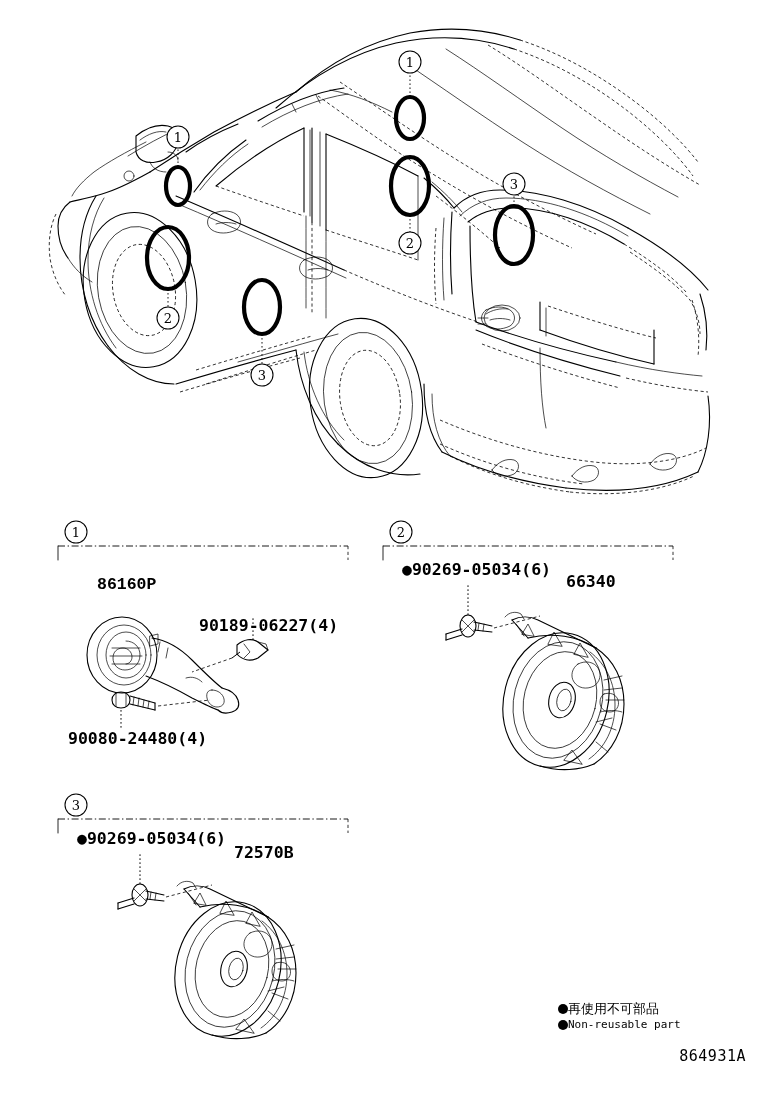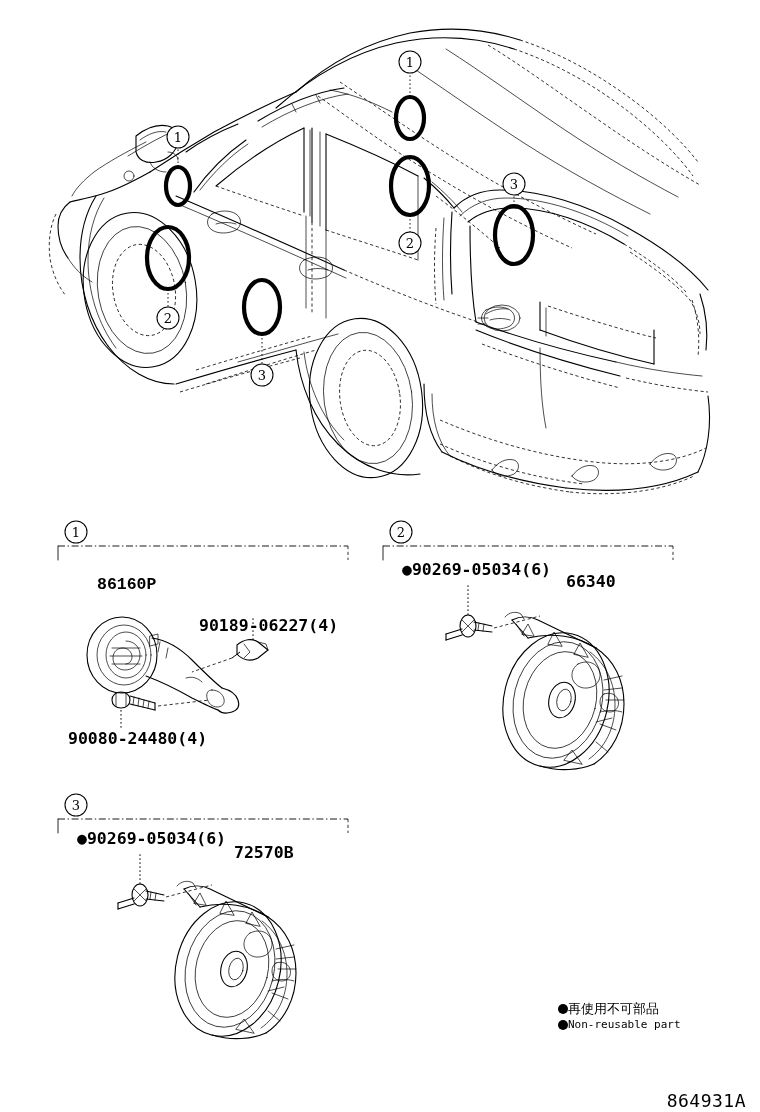--- a/index.html
+++ b/index.html
@@ -33,21 +33,21 @@
     color:#000;line-height:1;
   }
   .legend{position:absolute;font-size:12.5px;font-weight:normal;}
   .legend .row{display:flex;align-items:center;line-height:1.35;}
   .bullet{display:inline-block;width:10px;height:10px;border-radius:50%;background:#000;flex:none;}
   .jp{font-family:"DejaVu Sans","Liberation Sans",sans-serif;font-size:13px;}
   .en{font-family:"DejaVu Sans Mono","Liberation Mono",monospace;font-size:11px;}
   .docnum{
     position:absolute;right:14px;top:1047px;
     font-family:"DejaVu Sans Mono","Liberation Mono",monospace;
-    font-size:18px;letter-spacing:0.5px;margin-top:43px;
+    font-size:15px;letter-spacing:0.5px;
   }
 </style>
 </head>
 <body>
 
 <div class="layer">
 <svg width="760" height="510" viewBox="0 0 760 510" aria-hidden="true">
 
   <g>
     <path class="ln" d="M296 92 C330 62 368 42 410 33 C448 26 486 29 520 40"></path>

